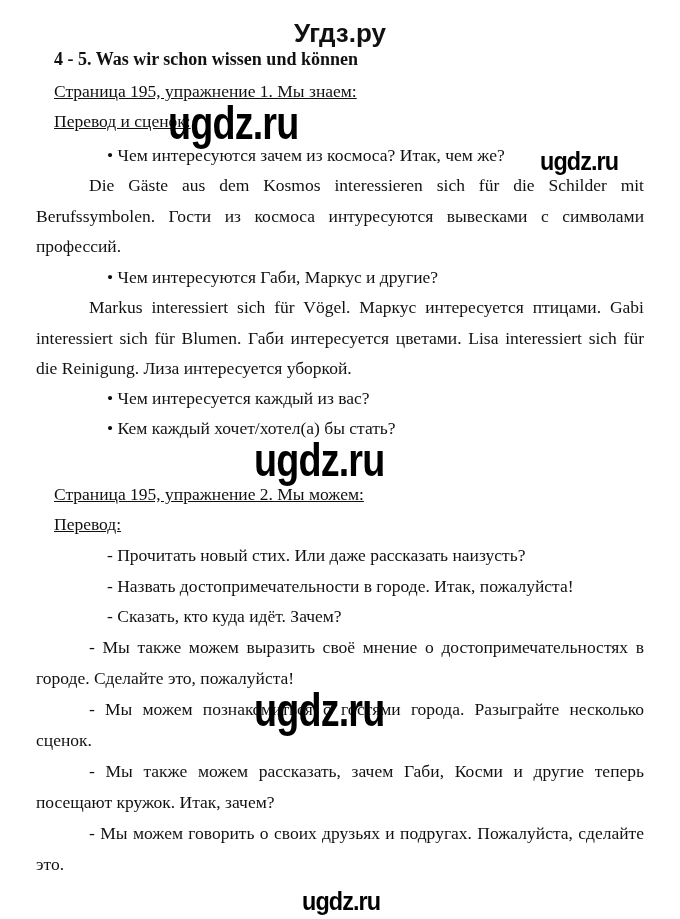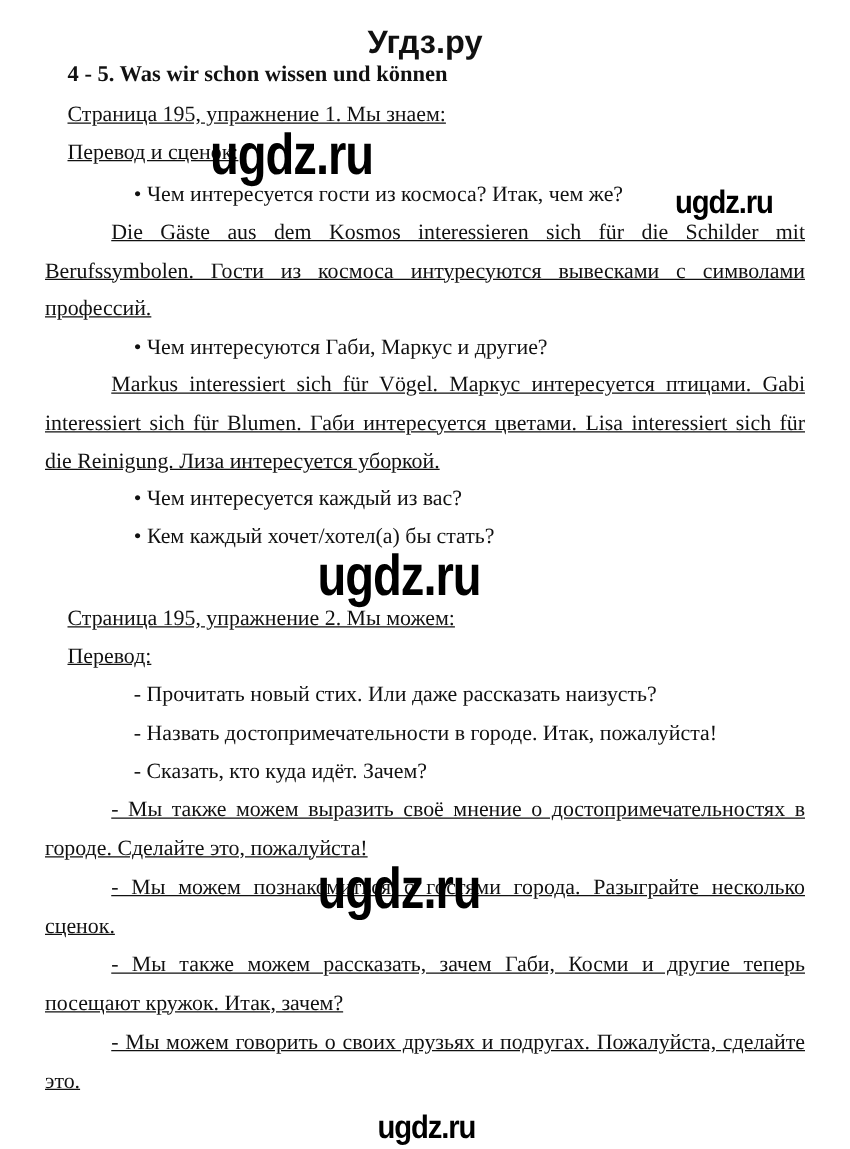--- a/index.html
+++ b/index.html
@@ -9,40 +9,40 @@
     font-family: "Liberation Sans", sans-serif; font-weight: bold; font-size: 26px; color: #111;
   }
   .doc {
     position: absolute; left: 36px; top: 0; width: 608px;
     font-family: "Liberation Serif", serif; font-size: 17.5px; line-height: 30.5px;
   }
   .abs { position: absolute; left: 18px; white-space: nowrap; }
   .chapter { font-weight: bold; font-size: 18px; }
   .u { text-decoration: underline; }
   .ind { padding-left: 53px; }
-  .para { position: absolute; left: 0; width: 608px; text-align: justify; white-space: normal; text-indent: 53px; text-decoration: underline; }
+  .para { position: absolute; left: 0; width: 608px; text-align: justify; white-space: normal; text-indent: 53px; }
   .wm {
     position: absolute; font-family: "Liberation Sans", sans-serif; font-weight: bold; color: #000;
     letter-spacing: -1px;
   }
   .wm-big { font-size: 46px; transform: scaleX(0.82); transform-origin: left top; }
   .wm-small { font-size: 26px; transform: scaleX(0.9); transform-origin: left top; }
 </style>
 </head>
 <body>
 
 <div class="header-title">Угдз.ру</div>
 
 <div class="doc">
   <div class="abs chapter" style="top:44px;">4 - 5. Was wir schon wissen und können</div>
 
   <div class="abs u" style="top:76px;text-decoration:underline;">Страница 195, упражнение 1. Мы знаем:</div>
   <div class="abs u" style="top:106px;">Перевод и сценок:</div>
 
-  <div class="abs ind" style="top:140px;">• Чем интересуется гости из космоса? Итак, чем же?</div>
+  <div class="abs ind" style="top:140px;">• Чем интересуются зачем из космоса? Итак, чем же?</div>
   <div class="para" style="top:170px;">Die Gäste aus dem Kosmos interessieren sich für die Schilder mit Berufssymbolen. Гости из космоса интуресуются вывесками с символами профессий.</div>
 
   <div class="abs ind" style="top:262px;">• Чем интересуются Габи, Маркус и другие?</div>
   <div class="para" style="top:292px;">Markus interessiert sich für Vögel. Маркус интересуется птицами. Gabi interessiert sich für Blumen. Габи интересуется цветами. Lisa interessiert sich für die Reinigung. Лиза интересуется уборкой.</div>
 
   <div class="abs ind" style="top:383px;">• Чем интересуется каждый из вас?</div>
   <div class="abs ind" style="top:413px;">• Кем каждый хочет/хотел(а) бы стать?</div>
 
   <div class="abs u" style="top:479px;text-align:right;">Страница 195, упражнение 2. Мы можем:</div>
   <div class="abs u" style="top:509px;">Перевод:</div>

